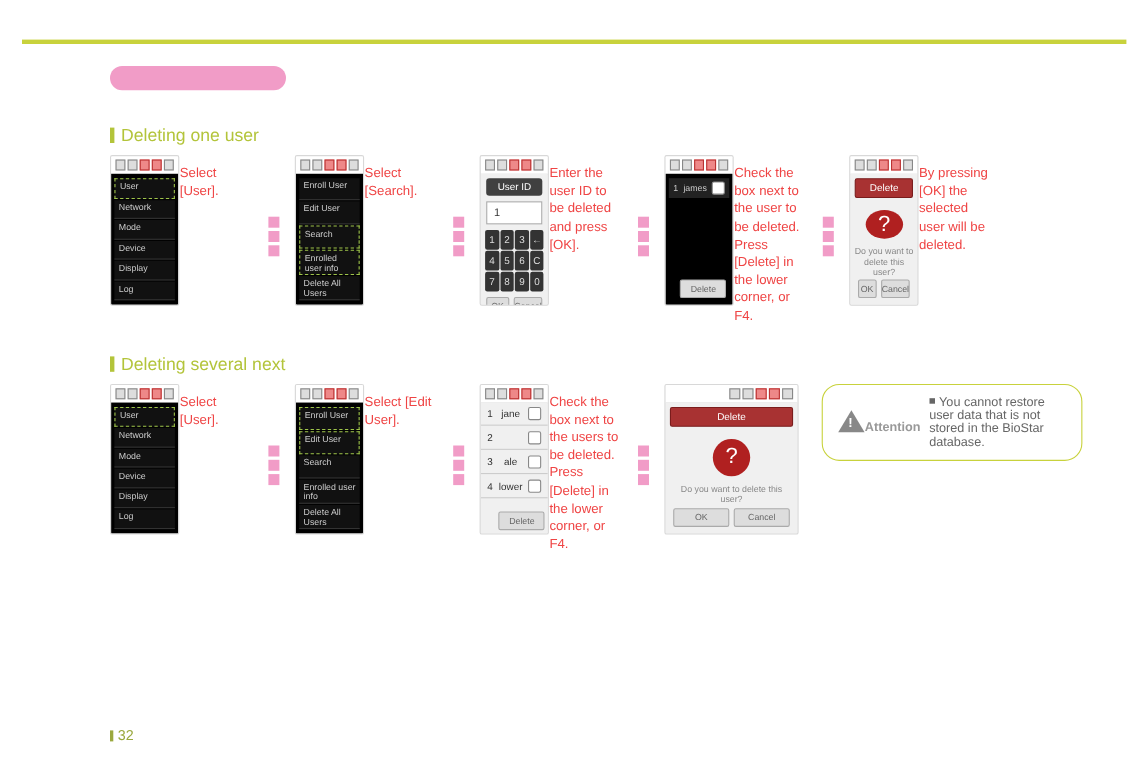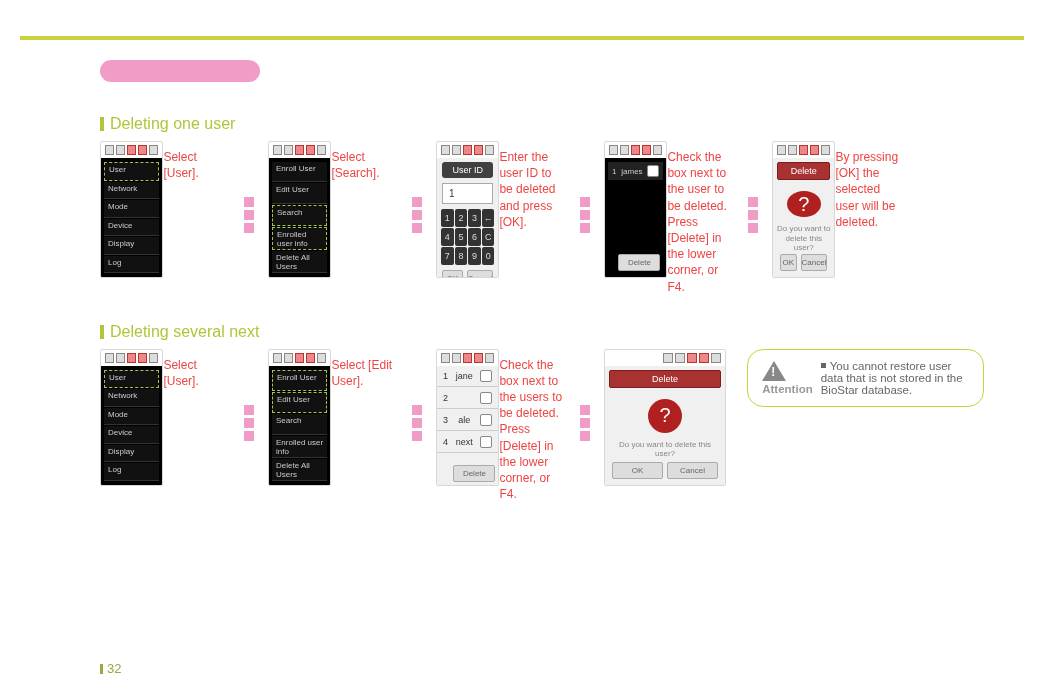--- a/index.html
+++ b/index.html
@@ -21,21 +21,21 @@
   .userid-hdr{background:#404040;color:#fff;font-size:9px;text-align:center;padding:3px;border-radius:3px;margin:2px 3px;}
   .idfield{background:#fff;color:#333;font-size:10px;padding:4px 6px;margin:2px 3px;border:1px solid #aaa;}
   .keypad{display:grid;grid-template-columns:repeat(4,1fr);gap:1px;padding:2px;}
   .key{background:#333;color:#ddd;font-size:9px;text-align:center;padding:4px 0;border-radius:2px;}
   .btnrow{display:flex;gap:4px;margin:2px 3px;}
   .sbtn{flex:1;background:#ddd;color:#666;font-size:8px;text-align:center;padding:3px 0;border:1px solid #aaa;border-radius:2px;}
   .arrow{display:flex;flex-direction:column;gap:3px;padding-top:56px;}
   .abox{width:10px;height:10px;background:#f19cc7;}
   .caption{font-size:12px;line-height:1.35;margin-top:8px;color:#ef4444;width:130px;}
   .note{display:flex;align-items:center;gap:8px;border:1px solid #c8d23c;border-radius:16px;padding:10px 14px;width:208px;font-size:11.5px;color:#666;}
-  .attn{display:flex;flex-direction:column;align-items:flex-start;color:#999;font-weight:bold;}
+  .attn{display:flex;align-items:flex-end;color:#999;font-weight:bold;}
   .tri{width:0;height:0;border-left:12px solid transparent;border-right:12px solid transparent;border-bottom:20px solid #888;margin-bottom:2px;position:relative;}
   .tri::after{content:"!";color:#fff;position:absolute;left:-3px;top:4px;font-size:12px;}
   .pagefoot{position:absolute;bottom:22px;left:100px;color:#9aa83e;font-size:13px;}
   .pagefoot::before{content:"";display:inline-block;width:3px;height:10px;background:#9aa83e;margin-right:4px;vertical-align:-1px;}
   .delhdr{background:#a83232;color:#fff;font-size:9px;text-align:center;border:1px solid #7a1c1c;padding:3px;border-radius:2px;}
   .circleq{width:34px;height:34px;border-radius:50%;background:#b02020;margin:10px auto 6px;display:flex;align-items:center;justify-content:center;color:#fff;font-size:20px;}
   .dlgtext{font-size:8px;color:#888;text-align:center;line-height:1.2;}
   .checkrow{display:flex;justify-content:space-between;align-items:center;background:#222;color:#ccc;font-size:8px;padding:3px 4px;}
   .cb{width:10px;height:10px;background:#fff;border:1px solid #888;border-radius:2px;}
   .listwhite-item{display:flex;justify-content:space-between;align-items:center;color:#333;font-size:9px;padding:4px 6px;border-bottom:1px solid #ccc;}
@@ -278,21 +278,21 @@
               <span></span>
               <span class="cb"></span>
             </div>
           <div class="listwhite-item">
               <span>3</span>
               <span>ale</span>
               <span class="cb"></span>
             </div>
           <div class="listwhite-item">
               <span>4</span>
-              <span>next</span>
+              <span>lower</span>
               <span class="cb"></span>
             </div>
           <div style="flex:1"></div>
           <div class="btnrow" style="margin:3px;justify-content:flex-end">
               <div class="sbtn hl" style="flex:0 0 40px;">Delete</div>
             </div>
         </div>
       </div>
       <div class="caption">Check the box next to the users to be deleted. Press [Delete] in the lower corner, or F4.</div>
     </div>

